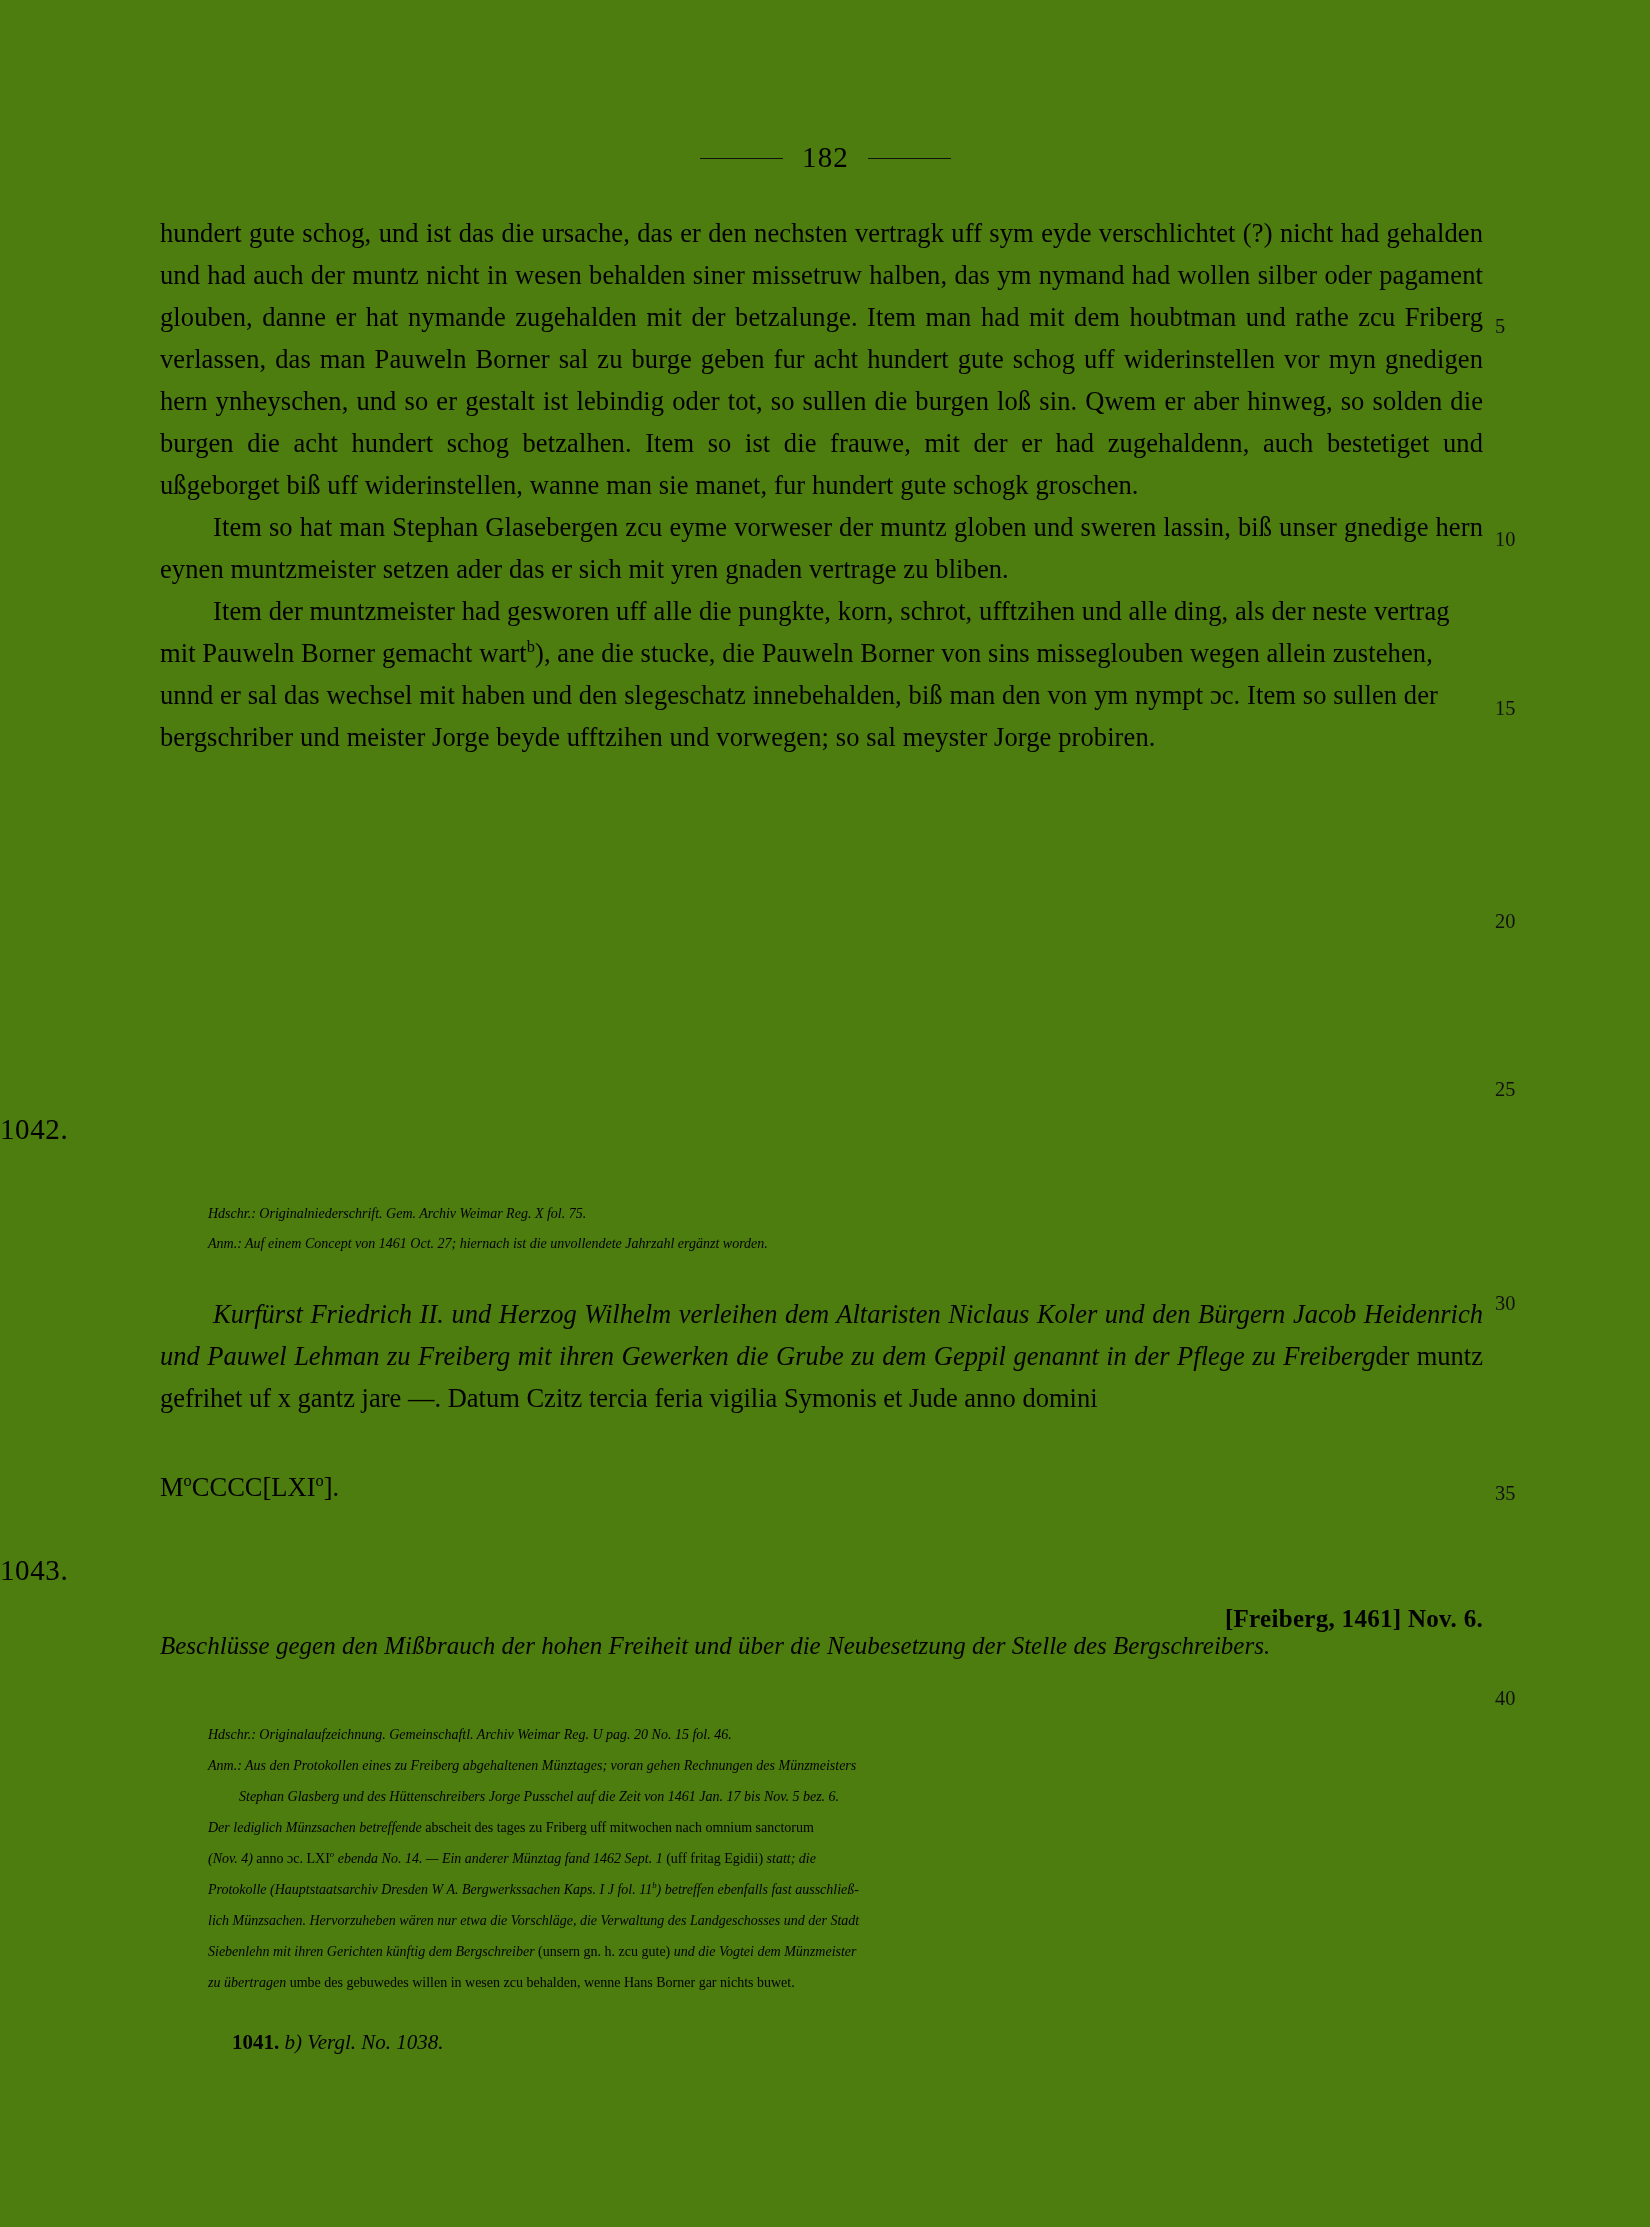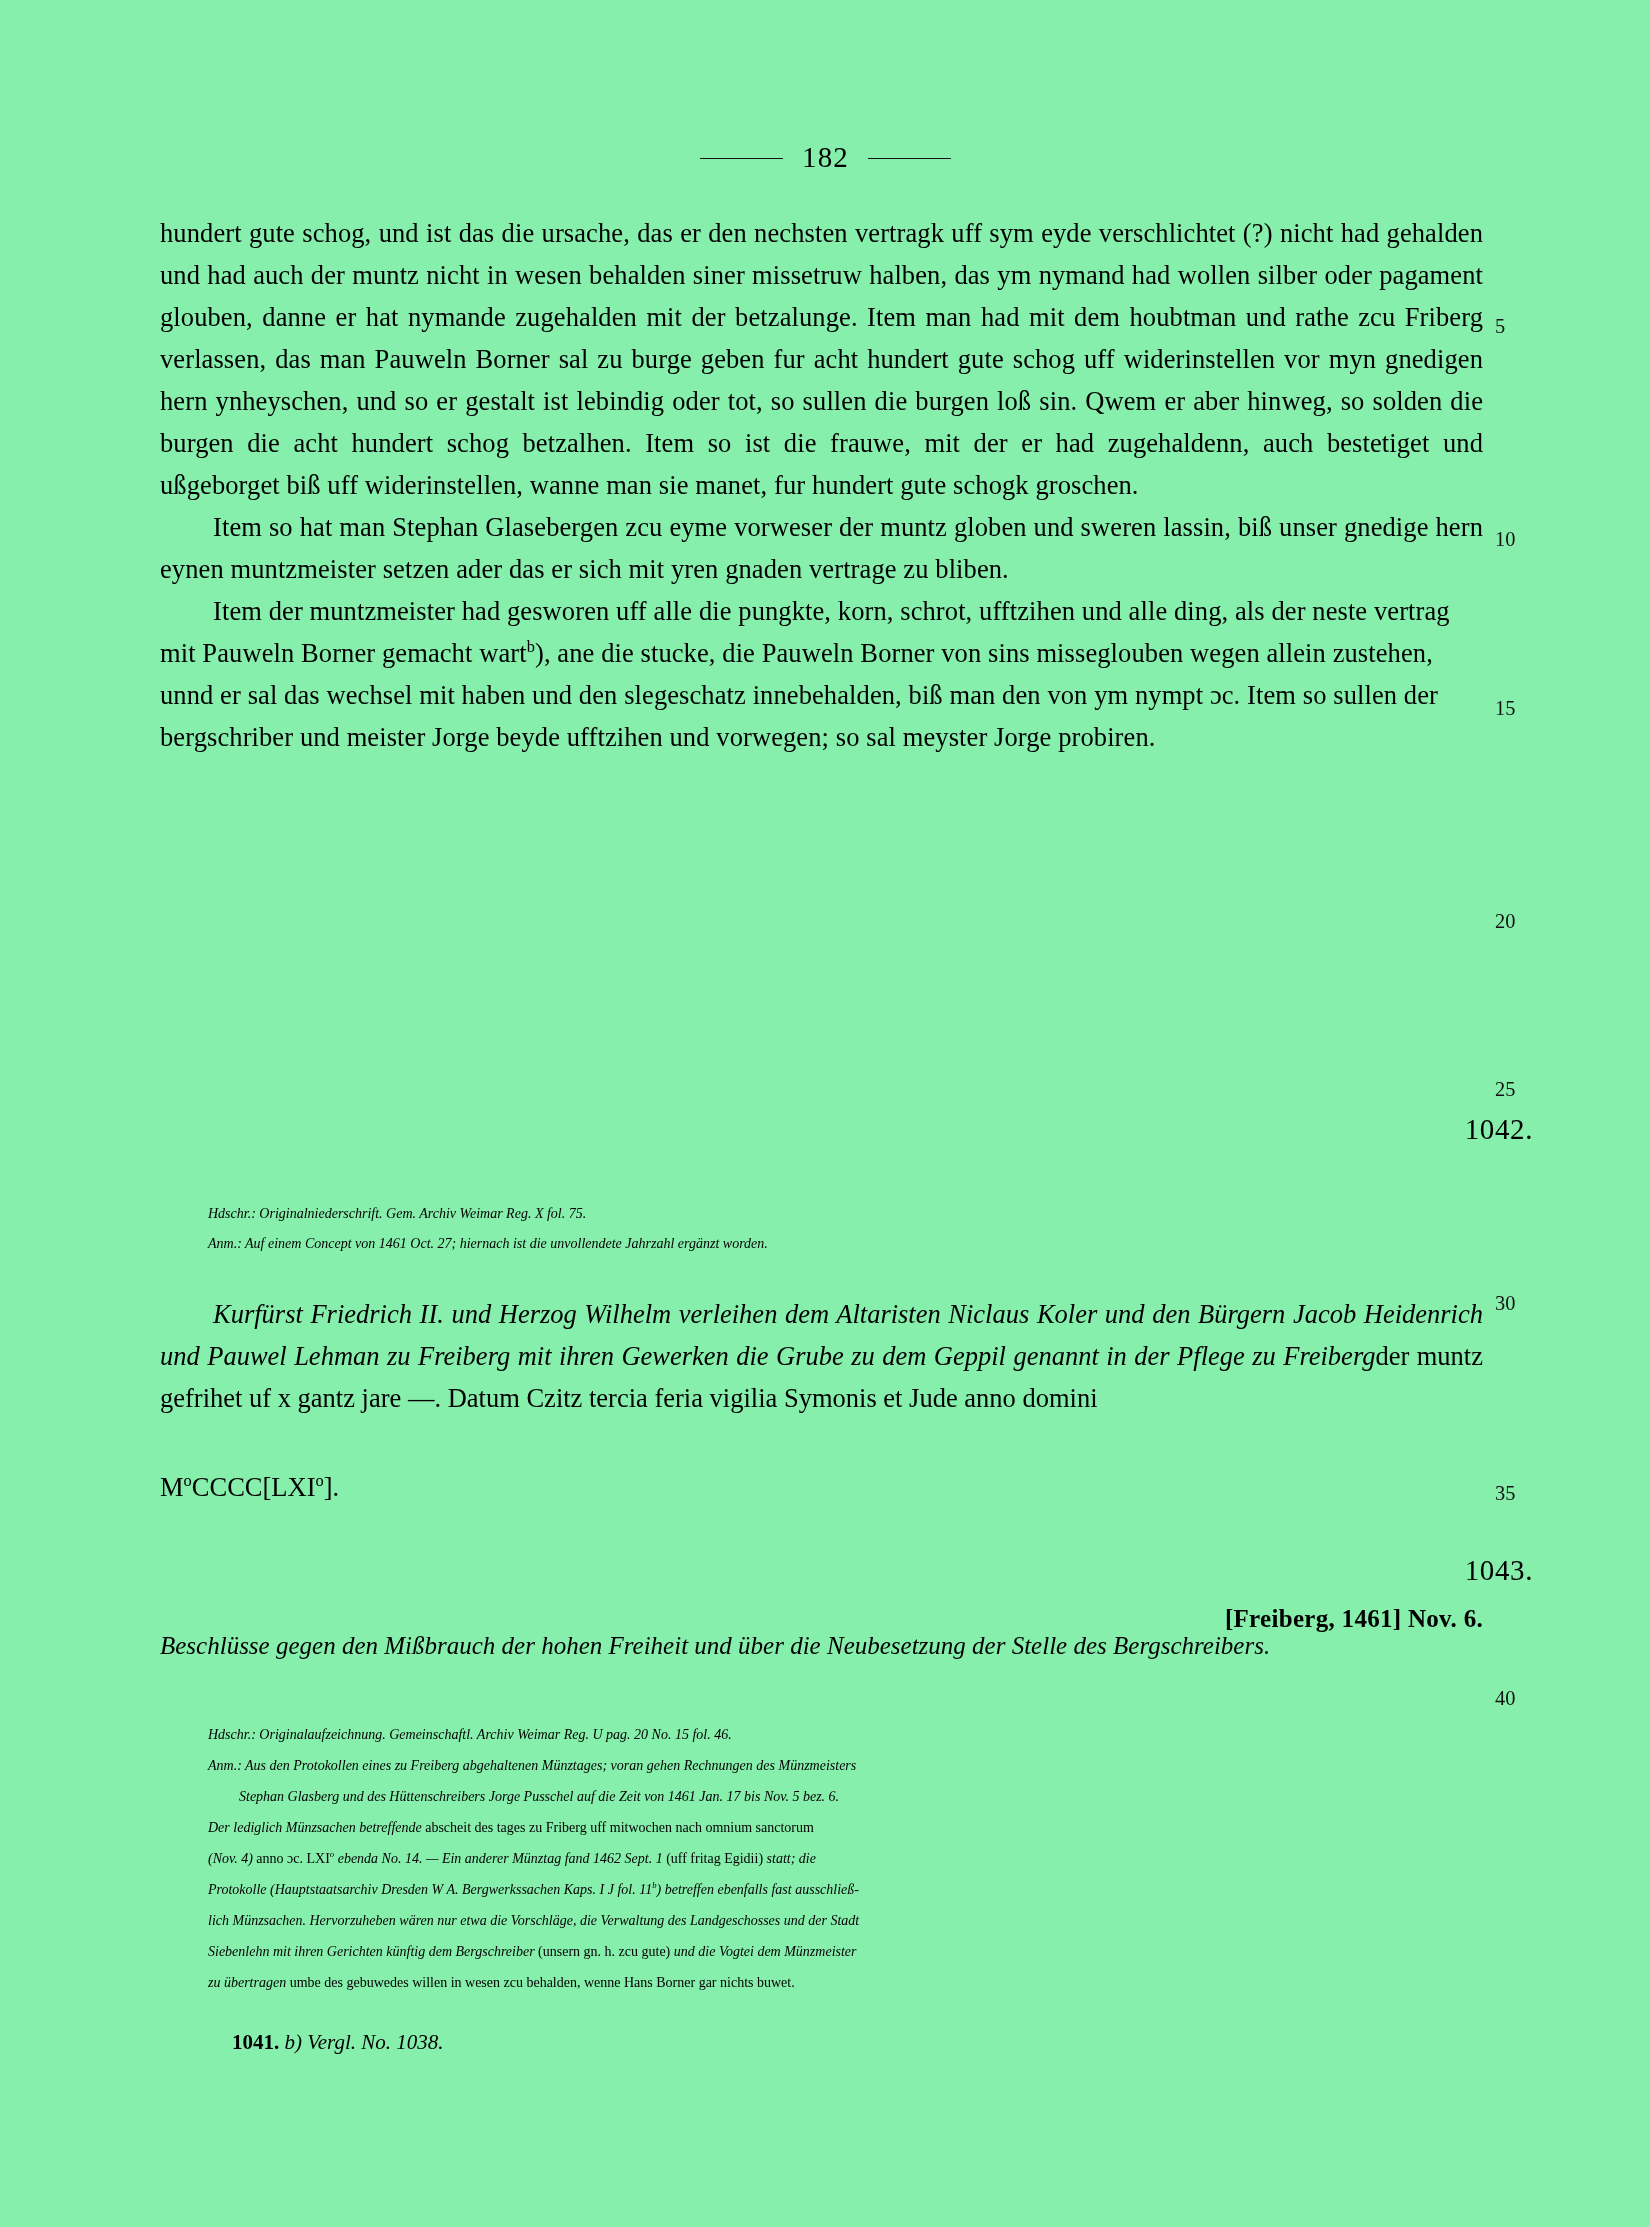--- a/index.html
+++ b/index.html
@@ -8,21 +8,21 @@
     background: #ffffff;
   }
   body {
     font-family: "Liberation Serif", "DejaVu Serif", serif;
     color: #000000;
   }
   .page {
     position: relative;
     width: 1651px;
     height: 2227px;
-    background: #86efac;
+    background: #4d7c0f;
     overflow: hidden;
     box-sizing: border-box;
   }
 
   
   .running-head {
     position: absolute;
     top: 141px;
     left: 0;
     width: 1651px;
@@ -65,21 +65,21 @@
     font-size: 20.4px;
     font-family: "Liberation Serif", serif;
     color: #111;
   }
 
   
   .doc-no {
     position: absolute;
     left: 0;
     width: 1533px;
-    text-align: right;
+    text-align: left;
     font-size: 29px;
     letter-spacing: 0.6px;
   }
 
   
   .dateline {
     position: absolute;
     font-weight: bold;
     font-size: 25px;
     letter-spacing: 0.3px;

